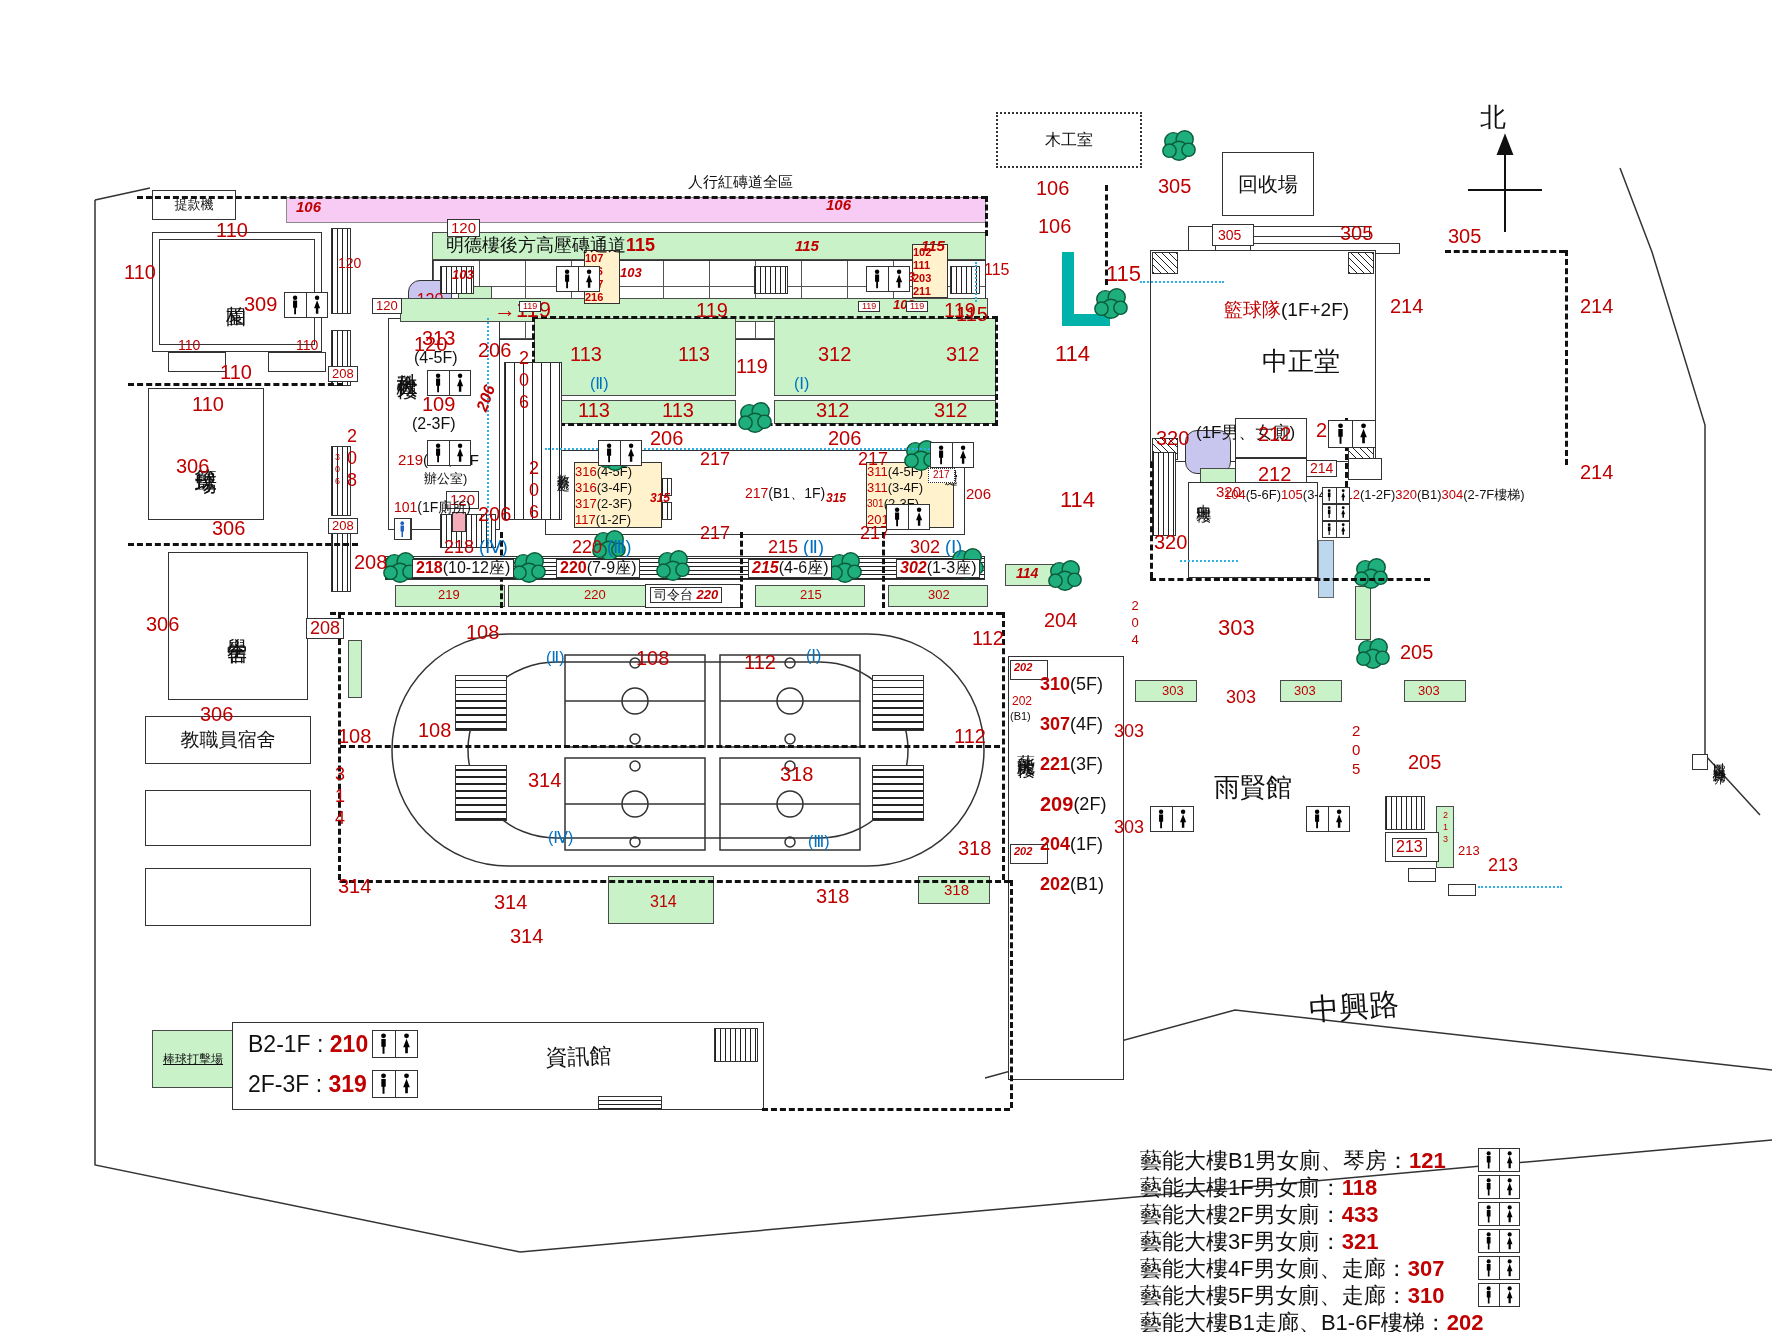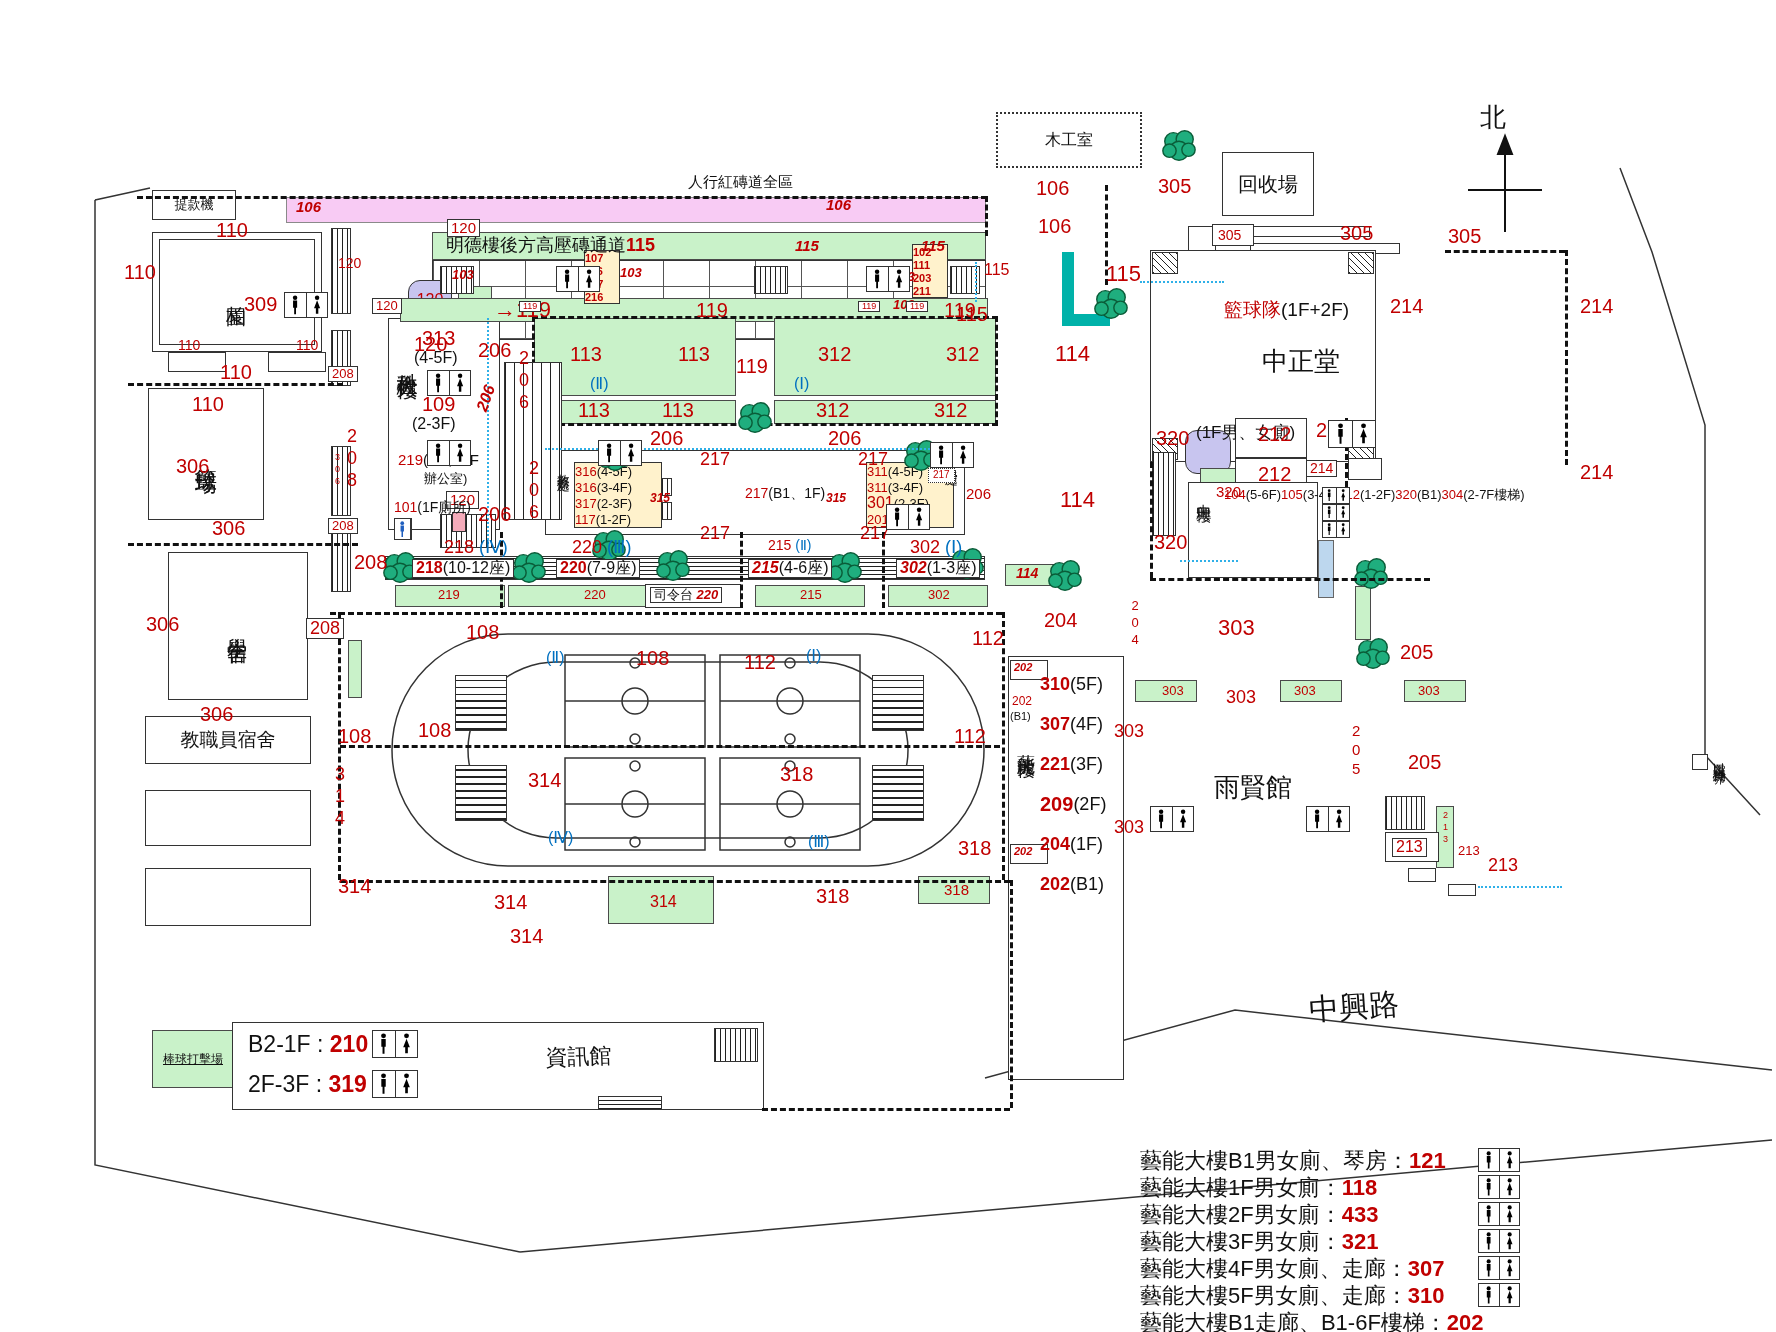--- a/index.html
+++ b/index.html
@@ -266,21 +266,21 @@
       <div class="box k-y" style="left: 866px; top: 462px; width: 88px; flex-direction: column; align-items: flex-start; justify-content: flex-start;">
         <div class="srow" style="height: 16px; font-size: 13px;">
           <span class="c-r" style="font-size: 13px;">311</span>
           <span class="c-k" style="font-size: 13px;">(4-5F)</span>
         </div>
         <div class="srow" style="height: 16px; font-size: 13px;">
           <span class="c-r" style="font-size: 13px;">311</span>
           <span class="c-k" style="font-size: 13px;">(3-4F)</span>
         </div>
         <div class="srow" style="height: 16px; font-size: 13px;">
-          <span class="c-r" style="font-size: 16px;">301</span>
+          <span class="c-r" style="font-size: 10px;">301</span>
           <span class="c-k" style="font-size: 13px;">(2-3F)</span>
         </div>
         <div class="srow" style="height: 16px; font-size: 13px;">
           <span class="c-r" style="font-size: 13px;">201</span>
           <span class="c-k" style="font-size: 13px;">(1-2F)</span>
         </div>
       </div>
       <div class="box k-n" style="left: 1224px; top: 486px; width: 94px; flex-direction: row; align-items: flex-start; justify-content: flex-start;">
         <div class="srow" style="height: 17px; font-size: 13px;">
           <span class="c-r" style="font-size: 13px;">104</span>
@@ -410,21 +410,21 @@
       <div class="lbl" style="left: 700px; top: 450px; font-size: 18px;"><span class="c-r">217</span></div>
       <div class="lbl" style="left: 858px; top: 450px; font-size: 18px;"><span class="c-r">217</span></div>
       <div class="lbl" style="left: 745px; top: 486px; font-size: 14px;"><span class="c-r">217</span><span class="c-k">(B1、1F)</span></div>
       <div class="lbl" style="left: 700px; top: 524px; font-size: 18px;"><span class="c-r">217</span></div>
       <div class="lbl" style="left: 860px; top: 524px; font-size: 18px;"><span class="c-r">217</span></div>
       <div class="lbl it" style="left: 650px; top: 492px; font-size: 12px;"><span class="c-rb">315</span></div>
       <div class="lbl it" style="left: 826px; top: 492px; font-size: 12px;"><span class="c-rb">315</span></div>
       <div class="lbl bg-dt" style="left: 928px; top: 468px; font-size: 10px;"><span class="c-r">217</span></div>
       <div class="lbl" style="left: 444px; top: 538px; font-size: 18px;"><span class="c-r">218</span><span class="c-b"> (Ⅳ)</span></div>
       <div class="lbl" style="left: 572px; top: 538px; font-size: 18px;"><span class="c-r">220</span><span class="c-b"> (Ⅲ)</span></div>
-      <div class="lbl" style="left: 768px; top: 538px; font-size: 14px;"><span class="c-r">215</span><span class="c-b"> (Ⅱ)</span></div>
+      <div class="lbl" style="left: 768px; top: 538px; font-size: 18px;"><span class="c-r">215</span><span class="c-b"> (Ⅱ)</span></div>
       <div class="lbl" style="left: 910px; top: 538px; font-size: 18px;"><span class="c-r">302</span><span class="c-b"> (Ⅰ)</span></div>
       <div class="lbl bg-w" style="left: 412px; top: 559px; font-size: 16px;"><span class="c-rb">218</span><span class="c-k">(10-12座)</span></div>
       <div class="lbl bg-w" style="left: 556px; top: 559px; font-size: 16px;"><span class="c-rb">220</span><span class="c-k">(7-9座)</span></div>
       <div class="lbl bg-w" style="left: 748px; top: 559px; font-size: 16px;"><span class="c-ri">215</span><span class="c-k">(4-6座)</span></div>
       <div class="lbl bg-w" style="left: 896px; top: 559px; font-size: 16px;"><span class="c-ri">302</span><span class="c-k">(1-3座)</span></div>
       <div class="lbl" style="left: 438px; top: 588px; font-size: 13px;"><span class="c-r">219</span></div>
       <div class="lbl" style="left: 584px; top: 588px; font-size: 13px;"><span class="c-r">220</span></div>
       <div class="lbl bg-w" style="left: 650px; top: 587px; font-size: 13px;"><span class="c-k">司令台</span><span class="c-ri"> 220</span></div>
       <div class="lbl" style="left: 800px; top: 588px; font-size: 13px;"><span class="c-r">215</span></div>
       <div class="lbl" style="left: 928px; top: 588px; font-size: 13px;"><span class="c-r">302</span></div>

